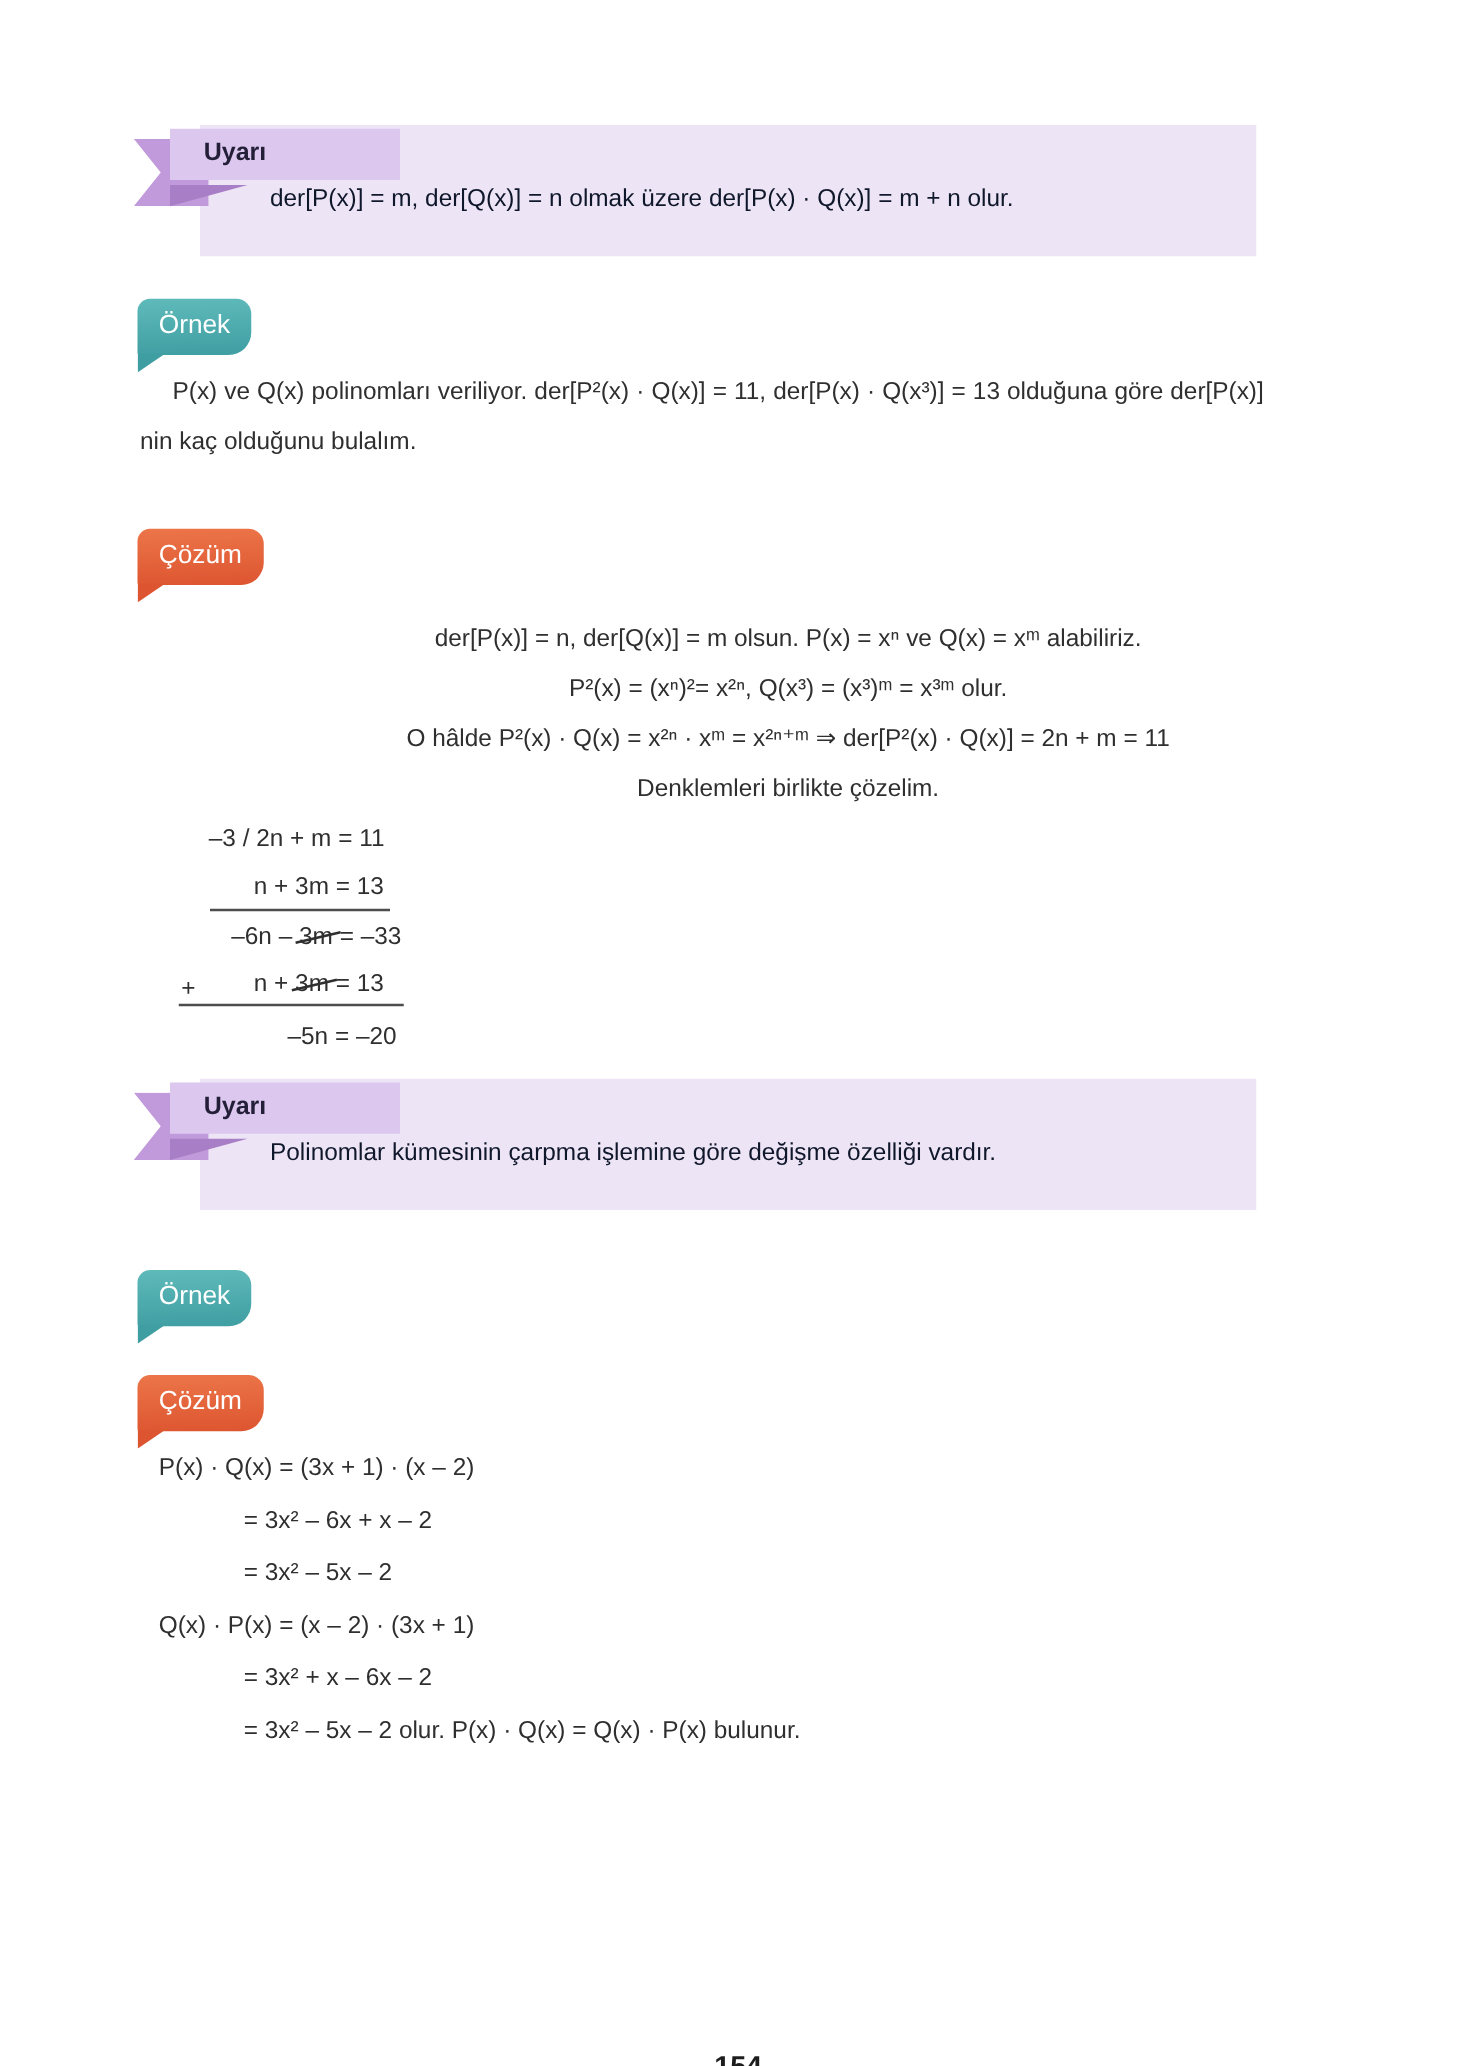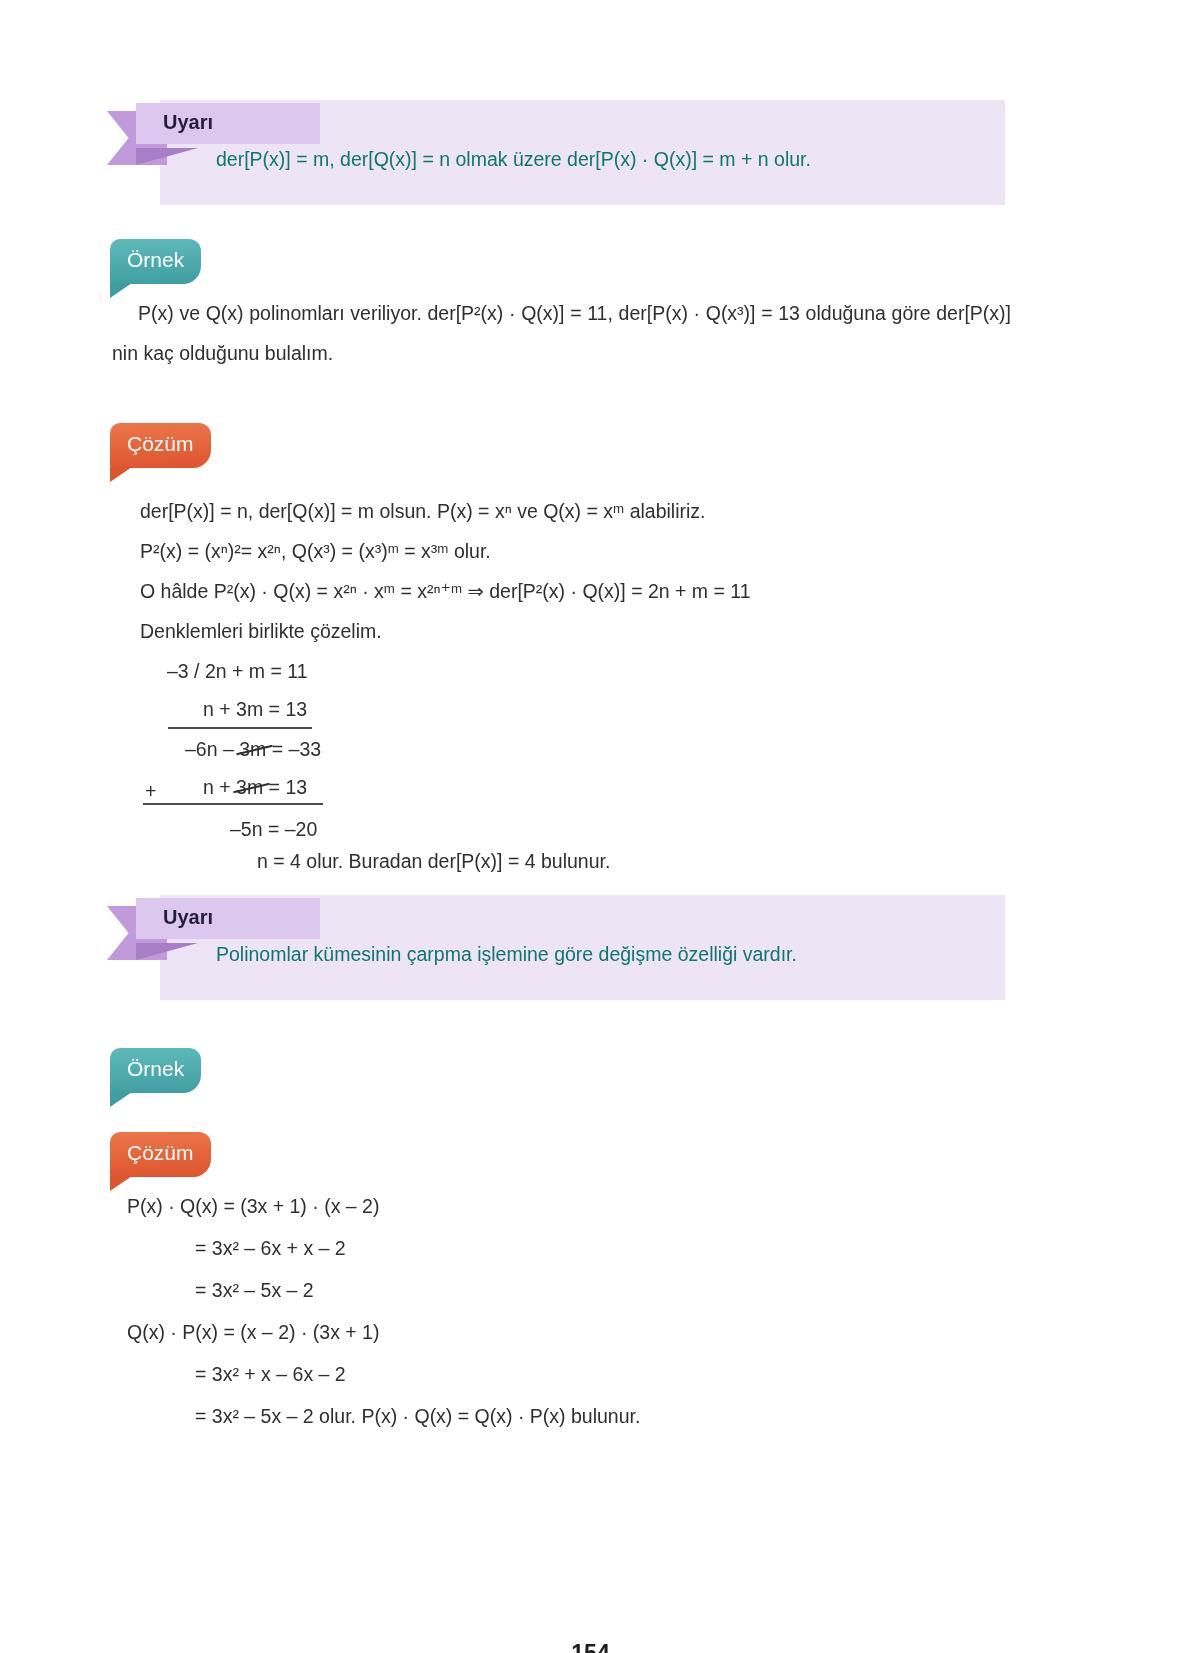--- a/index.html
+++ b/index.html
@@ -13,21 +13,21 @@
 
   
   .warning {
     position:relative;
     margin:0 176px 0 160px;
     background:#ede4f6;
     height:105px;
   }
   .warning-body {
     padding:46px 30px 0 56px;
-    font-size:19.5px; line-height:26px; color:#0f766e;
+    font-size:19.5px; line-height:26px; color:#0f172a;
   }
   .ribbon-chevron {
     position:absolute; top:11px; left:-53px;
     width:60px; height:54px; background:#c09ada;
     -webkit-clip-path:polygon(0 0,100% 0,100% 100%,0 100%,36% 50%);
     clip-path:polygon(0 0,100% 0,100% 100%,0 100%,36% 50%);
   }
   .ribbon-label {
     position:absolute; top:3px; left:-24px;
     width:184px; height:41px;
@@ -64,21 +64,21 @@
   
   .example-text {
     margin:8px 170px 0 112px;
     font-size:19.5px; line-height:40px;
     text-align:justify; text-indent:26px;
   }
   .example-text.single { text-align:left; line-height:28px; text-indent:15px; margin-top:14px; }
 
   
   .sol-lines { margin:30px 60px 0 140px; font-size:19.5px; }
-  .sol-lines p { line-height:24px; margin-bottom:16px; }
+  .sol-lines p { line-height:24px; margin-bottom:16px;text-align:center; }
 
   
   .eq-system { margin:12px 0 0 140px; font-size:19.5px; }
   .eq { line-height:24px; }
   .eq-1 { margin-left:27px;  margin-bottom:14px; }
   .eq-2 { margin-left:63px;  margin-bottom:6px; }
   .sum-rule { border-top:2px solid #4d4d4d; margin-bottom:8px; }
   .rule-1 { margin-left:28px; width:144px; }
   .eq-3 { margin-left:45px;  margin-bottom:14px; }
   .eq-4 { margin-left:63px;  margin-bottom:4px; position:relative; }
@@ -146,21 +146,20 @@
   </div>
 
   <div class="eq-system">
     <p class="eq eq-1">–3 / 2n + m = 11</p>
     <p class="eq eq-2">n + 3m = 13</p>
     <div class="sum-rule rule-1"></div>
     <p class="eq eq-3"><span>–6n – </span><span class="struck">3m</span><span> = –33</span></p>
     <p class="eq eq-4"><span class="plus-sign">+</span><span>n + </span><span class="struck">3m</span><span> = 13</span></p>
     <div class="sum-rule rule-2"></div>
     <p class="eq eq-5">–5n = –20</p>
-    <p class="eq eq-6">n = 4 olur. Buradan der[P(x)] = 4 bulunur.</p>
   </div>
 
   <section class="warning second">
     <div class="ribbon-chevron"></div>
     <div class="ribbon-fold"></div>
     <div class="ribbon-label">Uyarı</div>
     <div class="warning-body">
       <p>Polinomlar kümesinin çarpma işlemine göre değişme özelliği vardır.</p>
     </div>
   </section>

